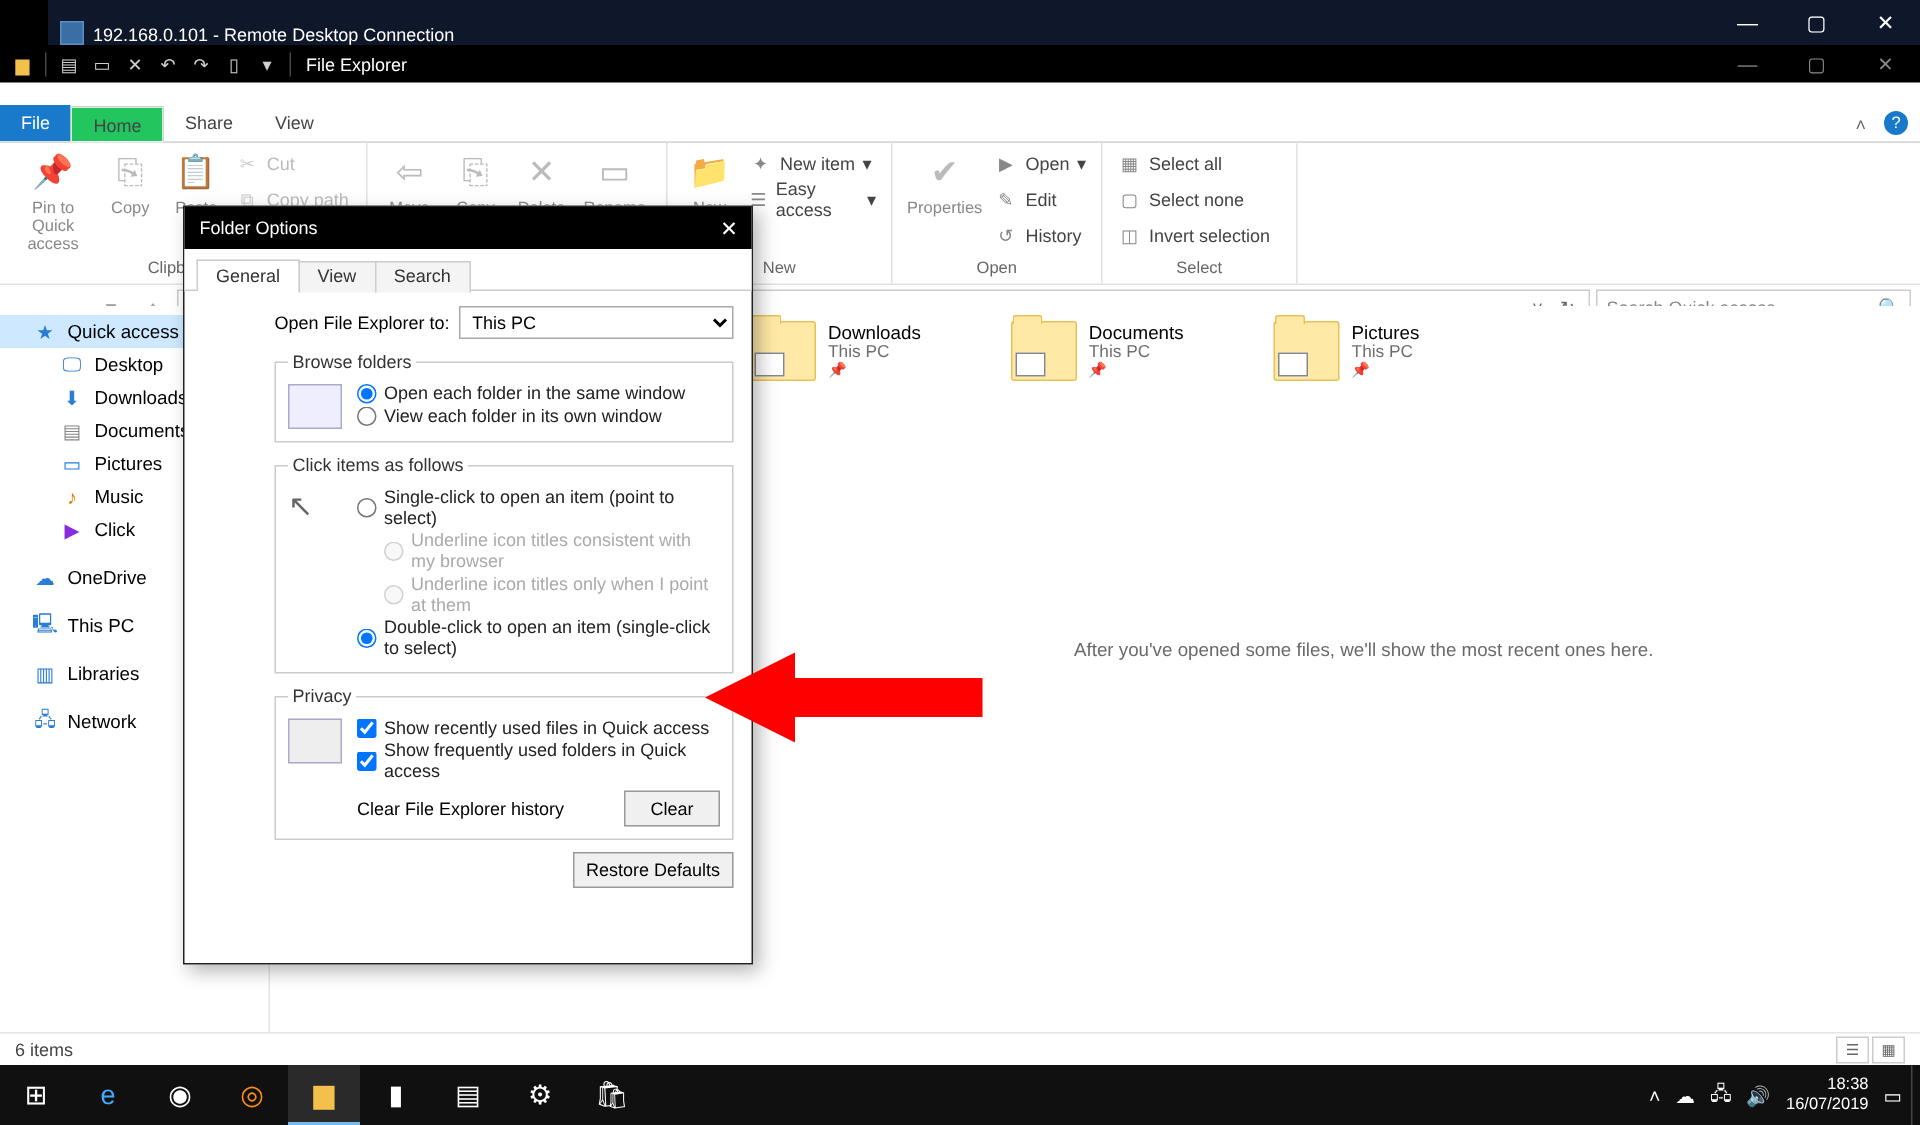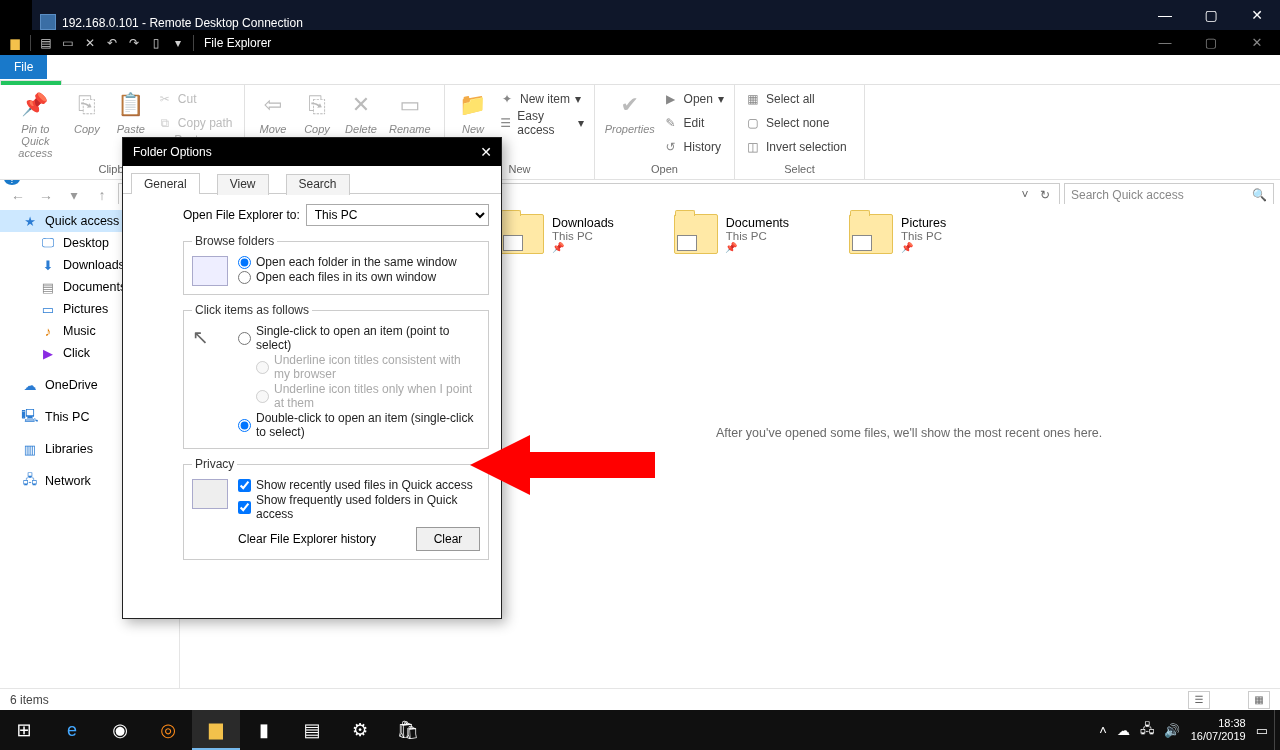--- a/index.html
+++ b/index.html
@@ -13,36 +13,36 @@
 
 
 .qatoolbar { height: 25px; background: #000; color: #d0d0d0; display: flex; align-items: center; font-size: 12px; padding-left: 4px; }
 .qatoolbar .qbtn { width: 20px; height: 20px; display: flex; align-items: center; justify-content: center; margin: 0 1px; color: #d0d0d0; }
 .qatoolbar .divider { width: 1px; height: 16px; background: #444; margin: 0 4px; }
 .qatoolbar .apptext { margin-left: 6px; color: #fff; }
 .qatoolbar .spacer { flex: 1; }
 .qatoolbar .winbtn2 { width: 46px; height: 25px; display: flex; align-items: center; justify-content: center; color: #888; font-size: 13px; }
 
 
-.ribbon-tabs { height: 30px; background: #fff; display: flex; align-items: flex-start; font-size: 12px; border-bottom: 1px solid #e1e1e1; flex-direction: column; }
+.ribbon-tabs { height: 40px; background: #fff; display: flex; align-items: flex-end; font-size: 12px; border-bottom: 1px solid #e1e1e1; }
 .ribbon-tabs .file { background: #1979ca; color: #fff; padding: 4px 14px; height: 24px; line-height: 16px; }
 .ribbon-tabs .tab { padding: 4px 14px; color: #444; height: 24px; line-height: 16px; }
 .ribbon-tabs .tab.active { border: 1px solid #e1e1e1; border-bottom: 1px solid #fff; background: #22c55e; position: relative; top: 1px; }
 .ribbon-tabs .rspacer { flex: 1; }
 .ribbon-tabs .chev { padding: 4px 8px; color: #666; }
 .ribbon-tabs .help { width: 16px; height: 16px; border-radius: 50%; background: #1979ca; color: #fff; font-size: 11px; display: flex; align-items: center; justify-content: center; margin: 0 8px 4px 4px; }
 
 
 .ribbon-body { height: 95px; background: #fff; border-bottom: 1px solid #e1e1e1; display: flex; font-size: 11px; color: #444; position: relative; }
 .rgroup { border-right: 1px solid #e1e1e1; padding: 2px 6px; display: flex; flex-direction: column; }
 .rgroup .items { flex: 1; display: flex; align-items: flex-start; }
 .rgroup .label { text-align: center; font-size: 11px; color: #666; padding-bottom: 2px; }
 .bigbtn { display: flex; flex-direction: column; align-items: center; padding: 2px 6px; min-width: 44px; color: #888; }
 .bigbtn .bicon { width: 32px; height: 32px; display: flex; align-items: center; justify-content: center; font-size: 22px; color: #bbb; }
-.bigbtn .blabel { font-size: 11px; text-align: center; line-height: 12px; margin-top: 2px; font-style: italic; }
+.bigbtn .blabel { font-size: 11px; text-align: center; line-height: 12px; margin-top: 2px; }
 .smallstack { display: flex; flex-direction: column; justify-content: flex-start; padding: 2px 4px; gap: 4px; }
 .smallbtn { display: flex; align-items: center; gap: 5px; font-size: 12px; color: #444; height: 20px; }
 .smallbtn .sicon { width: 16px; height: 16px; display: flex; align-items: center; justify-content: center; color: #888; }
 .smallbtn.dim { color: #bbb; }
 .smallbtn.dim .sicon { color: #ccc; }
 
 
 .addrbar { height: 30px; background: #fff; display: flex; align-items: center; padding: 2px 6px; gap: 4px; border-bottom: 1px solid #e5e5e5; }
 .navbtn { width: 24px; height: 24px; display: flex; align-items: center; justify-content: center; color: #999; font-size: 14px; }
 .addrbox { flex: 1; height: 24px; border: 1px solid #ccc; display: flex; align-items: center; padding: 0 4px; font-size: 12px; }
@@ -65,40 +65,40 @@
 .folder-tile { display: flex; align-items: center; gap: 8px; }
 .folder-tile .ficon { width: 44px; height: 40px; background: #ffe9a6; border: 1px solid #e6c255; position: relative; border-radius: 2px; }
 .folder-tile .ficon::before { content: ""; position: absolute; top: -5px; left: 0; width: 18px; height: 5px; background: #ffe9a6; border: 1px solid #e6c255; border-bottom: none; border-radius: 2px 2px 0 0; }
 .folder-tile .ficon .inner { position: absolute; bottom: 2px; left: 2px; width: 20px; height: 16px; background: #fff; border: 1px solid #888; }
 .folder-tile .ftext .fname { font-size: 12.5px; color: #000; }
 .folder-tile .ftext .floc { font-size: 11.5px; color: #6e6e6e; }
 .folder-tile .ftext .fpin { font-size: 10px; color: #999; }
 .content .hint { position: absolute; left: 536px; top: 222px; font-size: 12.5px; color: #6a6a6a; }
 
 
-.statusbar { position: absolute; left: 0; right: 0; bottom: 40px; height: 22px; background: #fff; border-top: 1px solid #e5e5e5; font-size: 12px; color: #444; display: flex; align-items: center; padding: 0 10px; gap: 36px; }
+.statusbar { position: absolute; left: 0; right: 0; bottom: 40px; height: 22px; background: #fff; border-top: 1px solid #e5e5e5; font-size: 12px; color: #444; display: flex; align-items: center; padding: 0 10px; }
 .statusbar .spacer { flex: 1; }
 .statusbar .viewbtn { width: 22px; height: 18px; border: 1px solid #ccc; margin-left: 2px; display: flex; align-items: center; justify-content: center; font-size: 10px; color: #666; }
 
 
 .taskbar { position: absolute; left: 0; right: 0; bottom: 0; height: 40px; background: #101010; display: flex; align-items: center; }
 .taskbar .tbtn { width: 48px; height: 40px; display: flex; align-items: center; justify-content: center; color: #fff; font-size: 18px; }
 .taskbar .tbtn.active { border-bottom: 2px solid #76b9ed; background: #2a2a2a; }
 .taskbar .spacer { flex: 1; }
 .taskbar .tray { display: flex; align-items: center; color: #fff; font-size: 11px; gap: 10px; padding-right: 6px; }
 .taskbar .tray .clock { text-align: right; line-height: 13px; }
 .taskbar .tray .trayico { font-size: 13px; }
 .taskbar .showdesk { width: 6px; height: 40px; border-left: 1px solid #444; }
 
 
 .dialog { position: absolute; left: 122px; top: 137px; width: 380px; background: #fff; border: 1px solid #222; box-shadow: 4px 4px 12px rgba(0,0,0,0.3); font-size: 12px; z-index: 50; }
 .dialog .dtitle { height: 28px; background: #000; color: #fff; display: flex; align-items: center; padding-left: 10px; }
 .dialog .dtitle .spacer { flex: 1; }
 .dialog .dtitle .dclose { width: 30px; height: 28px; display: flex; align-items: center; justify-content: center; font-size: 14px; }
-.dialog .dtabs { display: flex; border-bottom: 1px solid #ccc; padding: 6px 4px 0 8px; background: #fff; gap: 18px; }
+.dialog .dtabs { display: flex; border-bottom: 1px solid #ccc; padding: 6px 4px 0 8px; background: #fff; }
 .dialog .dtab { padding: 3px 12px; border: 1px solid #ccc; border-bottom: none; background: #fff; margin-right: -1px; position: relative; top: 1px; color: #333; }
 .dialog .dtab:not(.active) { background: #f4f4f4; top: 2px; padding-top: 2px; padding-bottom: 2px; }
 .dialog .dbody { padding: 10px 12px; margin-left: 48px; }
 .dialog .row1 { display: flex; align-items: center; gap: 6px; margin-bottom: 8px; }
 .dialog select { flex: 1; height: 22px; border: 1px solid #aaa; font-size: 12px; padding-left: 4px; background: #fff; }
 .dialog fieldset { border: 1px solid #ccc; padding: 6px 8px 8px 8px; margin-bottom: 8px; }
 .dialog legend { font-size: 12px; padding: 0 3px; color: #333; }
 .dialog .frow { display: flex; align-items: flex-start; gap: 10px; }
 .dialog .fimg { width: 36px; height: 30px; background: #eef; border: 1px solid #aac; margin-top: 2px; flex-shrink: 0; }
 .dialog .fopts { flex: 1; }
@@ -450,21 +450,21 @@
       <legend>Browse folders</legend>
       <div class="frow">
         <div class="fimg"></div>
         <div class="fopts">
           <label class="radioline">
               <input type="radio" name="bf" checked="" style="">
               <span>Open each folder in the same window</span>
             </label>
           <label class="radioline">
               <input type="radio" name="bf" style="">
-              <span>Open each files in its own window</span>
+              <span>View each folder in its own window</span>
             </label>
         </div>
       </div>
     </fieldset>
 
     <fieldset>
       <legend>Click items as follows</legend>
       <div class="frow">
         <div class="fimg" style="background:#fff;border:none;position:relative">
           <span style="position:absolute;font-size:20px;color:#666">↖</span>
@@ -505,19 +505,22 @@
             </label>
           <div class="clearrow">
             <span>Clear File Explorer history</span>
             <span class="spacer"></span>
             <button class="small">Clear</button>
           </div>
         </div>
       </div>
     </fieldset>
 
+    <div class="restore-row">
+      <button class="small" style="min-width:100px">Restore Defaults</button>
+    </div>
     <div style="height:40px"></div>
   </div>
 </div>
 
 <svg class="redarrow" style="left:470px; top:430px;" width="190" height="70">
   <polygon points="0,35 60,5 60,22 185,22 185,48 60,48 60,65" fill="#ff0000"></polygon>
 </svg>
 
 </body></html>

